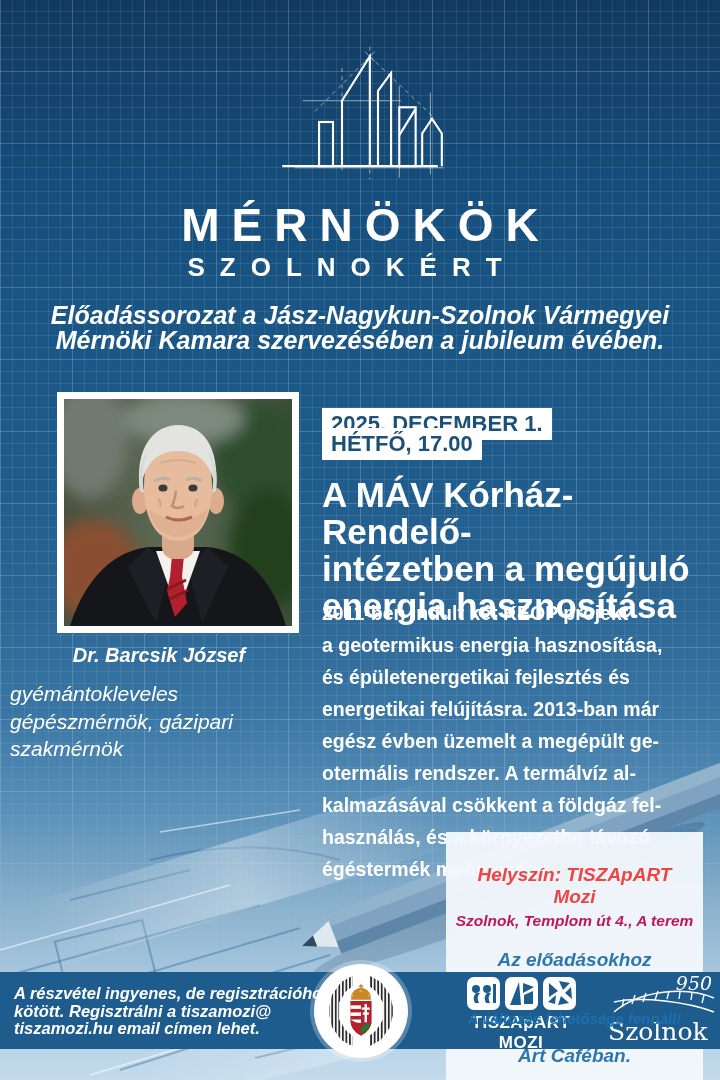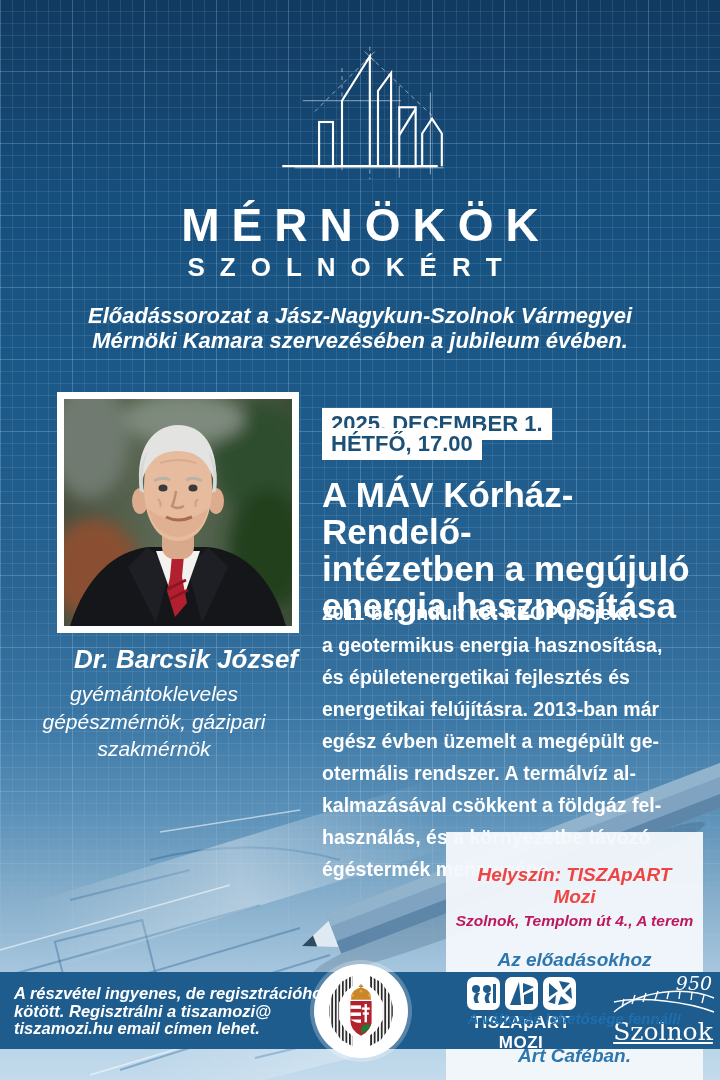--- a/index.html
+++ b/index.html
@@ -24,28 +24,28 @@
       rgba(255,255,255,0) 0%,rgba(255,255,255,.35) 50%,rgba(255,255,255,0) 100%);}
   .sketchsvg{left:0;top:740px;width:720px;height:340px;z-index:2;}
 
   
   .logosvg{left:270px;top:30px;width:180px;height:166px;z-index:3;}
   .title-main{left:0;top:198px;width:720px;text-align:center;z-index:3;
     font-size:46px;font-weight:800;letter-spacing:12px;text-indent:12px;}
   .title-sub{left:0;top:252px;width:689px;text-align:center;z-index:3;
     font-size:26px;font-weight:700;letter-spacing:15px;text-indent:15px;}
   .series{left:0;top:303px;width:720px;text-align:center;z-index:3;
-    font-size:22px;line-height:25px;font-weight:700;font-style:italic;}
+    font-size:25px;line-height:25px;font-weight:700;font-style:italic;}
 
   
   .photo-frame{left:57px;top:392px;width:228px;height:227px;z-index:3;
     border:7px solid #fff;background:#54624f;}
-  .speaker-name{left:20px;top:644px;width:278px;text-align:right;z-index:3;
-    font-size:26px;font-weight:800;font-style:italic;}
-  .speaker-creds{left:10px;top:680px;width:288px;text-align:center;z-index:3;
+  .speaker-name{left:20px;top:644px;width:278px;text-align:center;z-index:3;
+    font-size:20px;font-weight:800;font-style:italic;}
+  .speaker-creds{left:10px;top:680px;width:288px;text-align:left;z-index:3;
     font-size:21px;line-height:27.5px;font-style:italic;font-weight:400;}
 
   
   .badge{left:322px;z-index:3;background:#fff;color:#1d5076;
     font-size:22px;font-weight:800;padding:3px 9px;display:inline-block;}
   .badge.b1{top:408px;}
   .badge.b2{top:428px;}
   .event-title{left:322px;top:476px;width:390px;z-index:3;
     font-size:35px;line-height:37px;font-weight:800;}
   .event-desc{left:322px;top:597px;width:390px;z-index:3;
@@ -62,21 +62,21 @@
     font-size:19px;line-height:24px;font-style:italic;font-weight:700;}
 
   
   .band{left:0;top:972px;width:720px;height:77px;background:#1f5c8e;z-index:5;}
   .reg-text{left:14px;top:13px;font-size:16.5px;line-height:17.5px;
     font-style:italic;font-weight:700;position:absolute;}
   .tp-logo{left:460px;top:5px;width:122px;position:absolute;text-align:center;}
   .tp-squares{display:flex;gap:5px;justify-content:center;}
   .tp-sq{width:33px;height:33px;background:#fff;border-radius:7px;}
   .tp-label{margin-top:3px;font-size:17px;font-weight:700;letter-spacing:.5px;}
-  .sz-logo{left:608px;top:2px;width:110px;position:absolute;text-align:center;text-decoration:underline;}
+  .sz-logo{left:608px;top:2px;width:110px;position:absolute;text-align:left;}
   .sz-name{font-family:"DejaVu Serif",serif;font-size:25px;margin-top:-3px;}
 
   
   .chamber{left:314px;top:964px;width:94px;height:94px;border-radius:50%;
     background:#fff;z-index:6;display:flex;align-items:center;justify-content:center;
     box-shadow:0 0 0 4px rgba(255,255,255,.25);}
 
   .motto{left:446px;top:1010px;width:257px;text-align:center;z-index:6;
     color:#1e6fad;font-size:15px;font-weight:700;font-style:italic;}
 </style>

